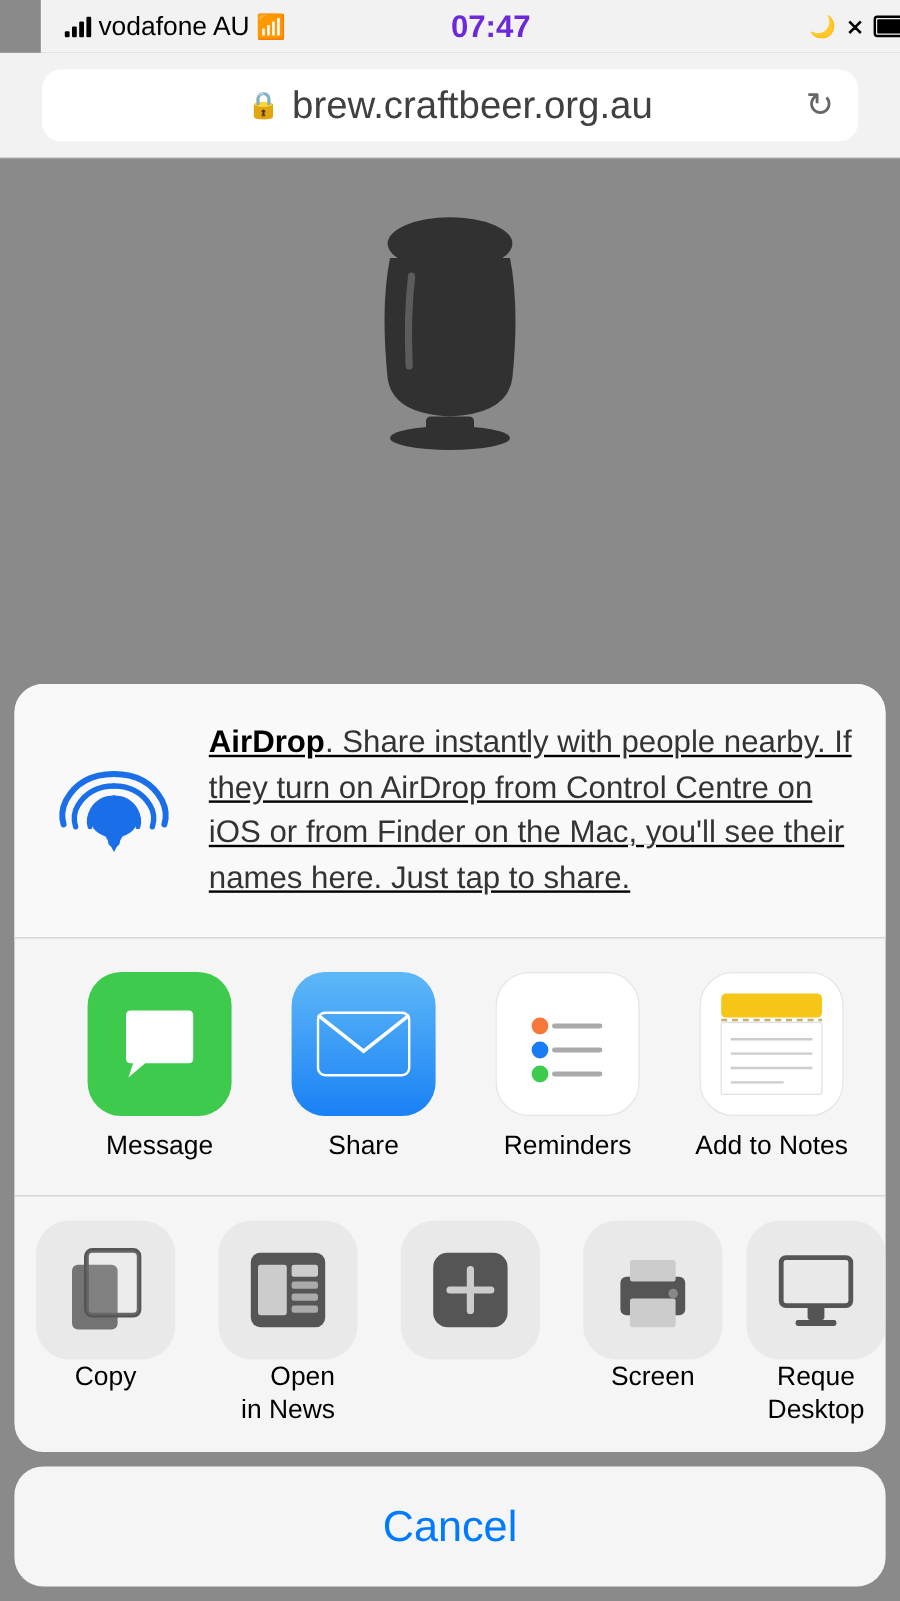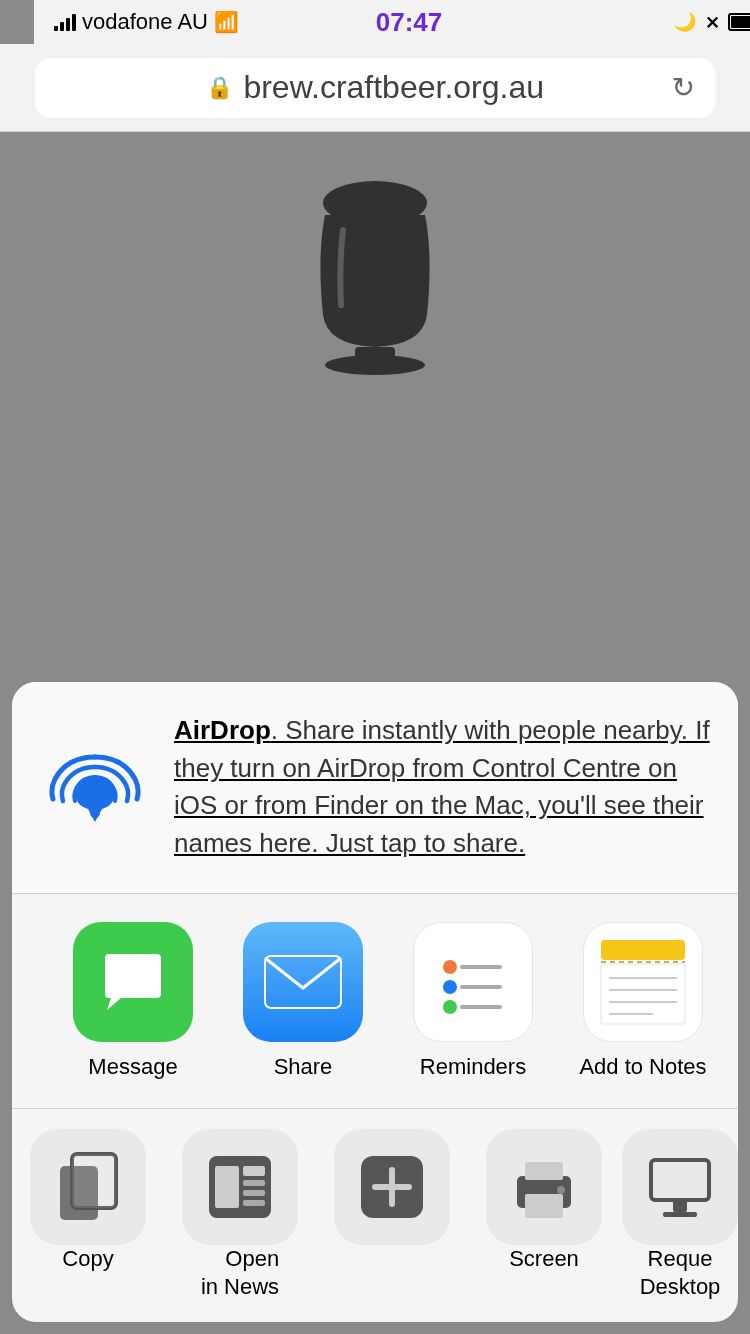--- a/index.html
+++ b/index.html
@@ -471,13 +471,18 @@
             <rect x="28" y="48" width="14" height="12" rx="2" fill="#555"></rect>
             <rect x="18" y="60" width="34" height="5" rx="2" fill="#555"></rect>
           </svg>
         </div>
         <span class="action-label" style="text-align:center;font-size:22px;">Reque<br>Desktop</span>
       </div>
     </div>
 
   </div>
 
+  <div class="cancel-wrap">
+    <div class="cancel-btn">
+      <span class="cancel-label">Cancel</span>
+    </div>
+  </div>
 </div>
 
 </body></html>

